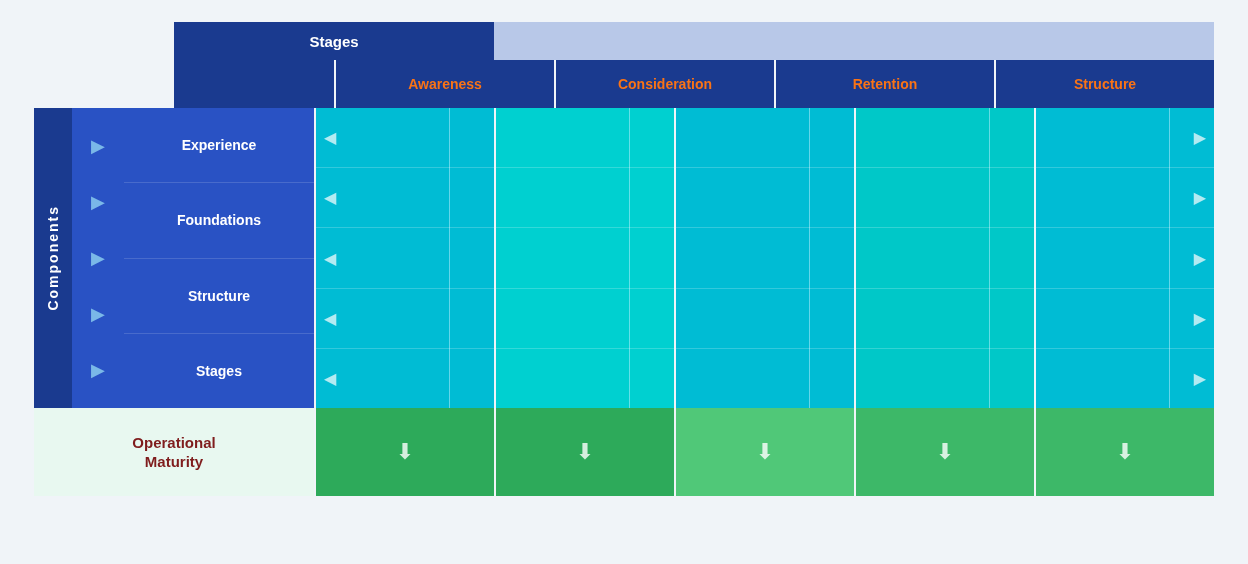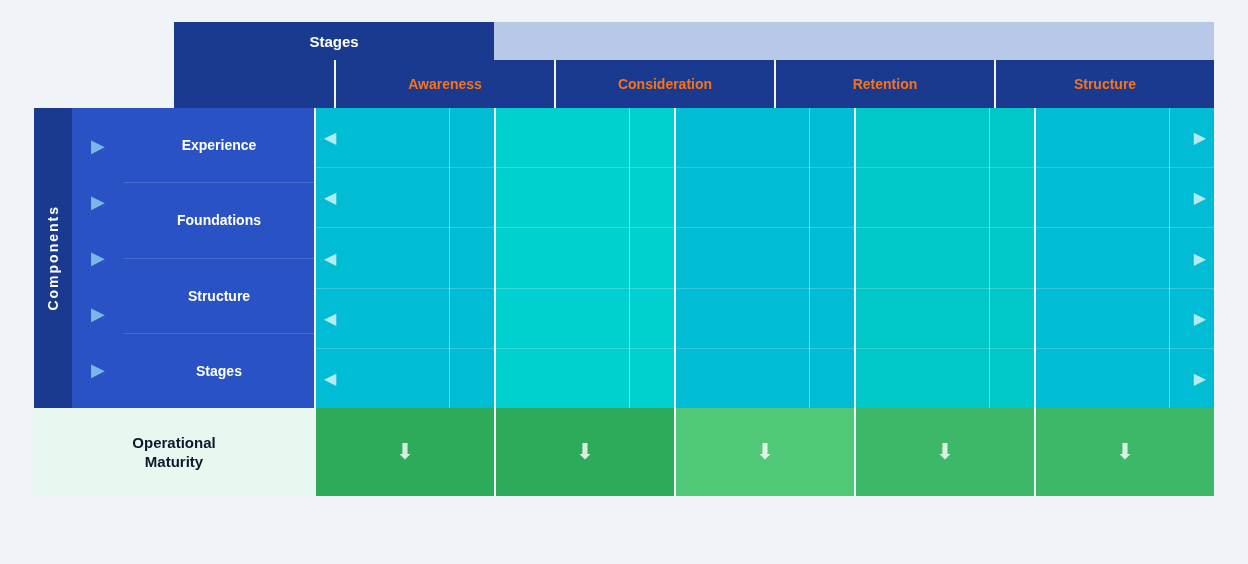--- a/index.html
+++ b/index.html
@@ -204,21 +204,21 @@
       display: flex;
     }
     .op-maturity-label-section {
       flex: 0 0 280px;
       background: #e8f8f0;
       display: flex;
       align-items: center;
       justify-content: center;
     }
     .op-maturity-label {
-      color: #0f172a;
+      color: #7f1d1d;
       font-weight: bold;
       font-size: 15px;
       text-align: center;
       line-height: 1.3;
     }
     .op-maturity-cells {
       flex: 1;
       display: flex;
     }
     .op-cell {

